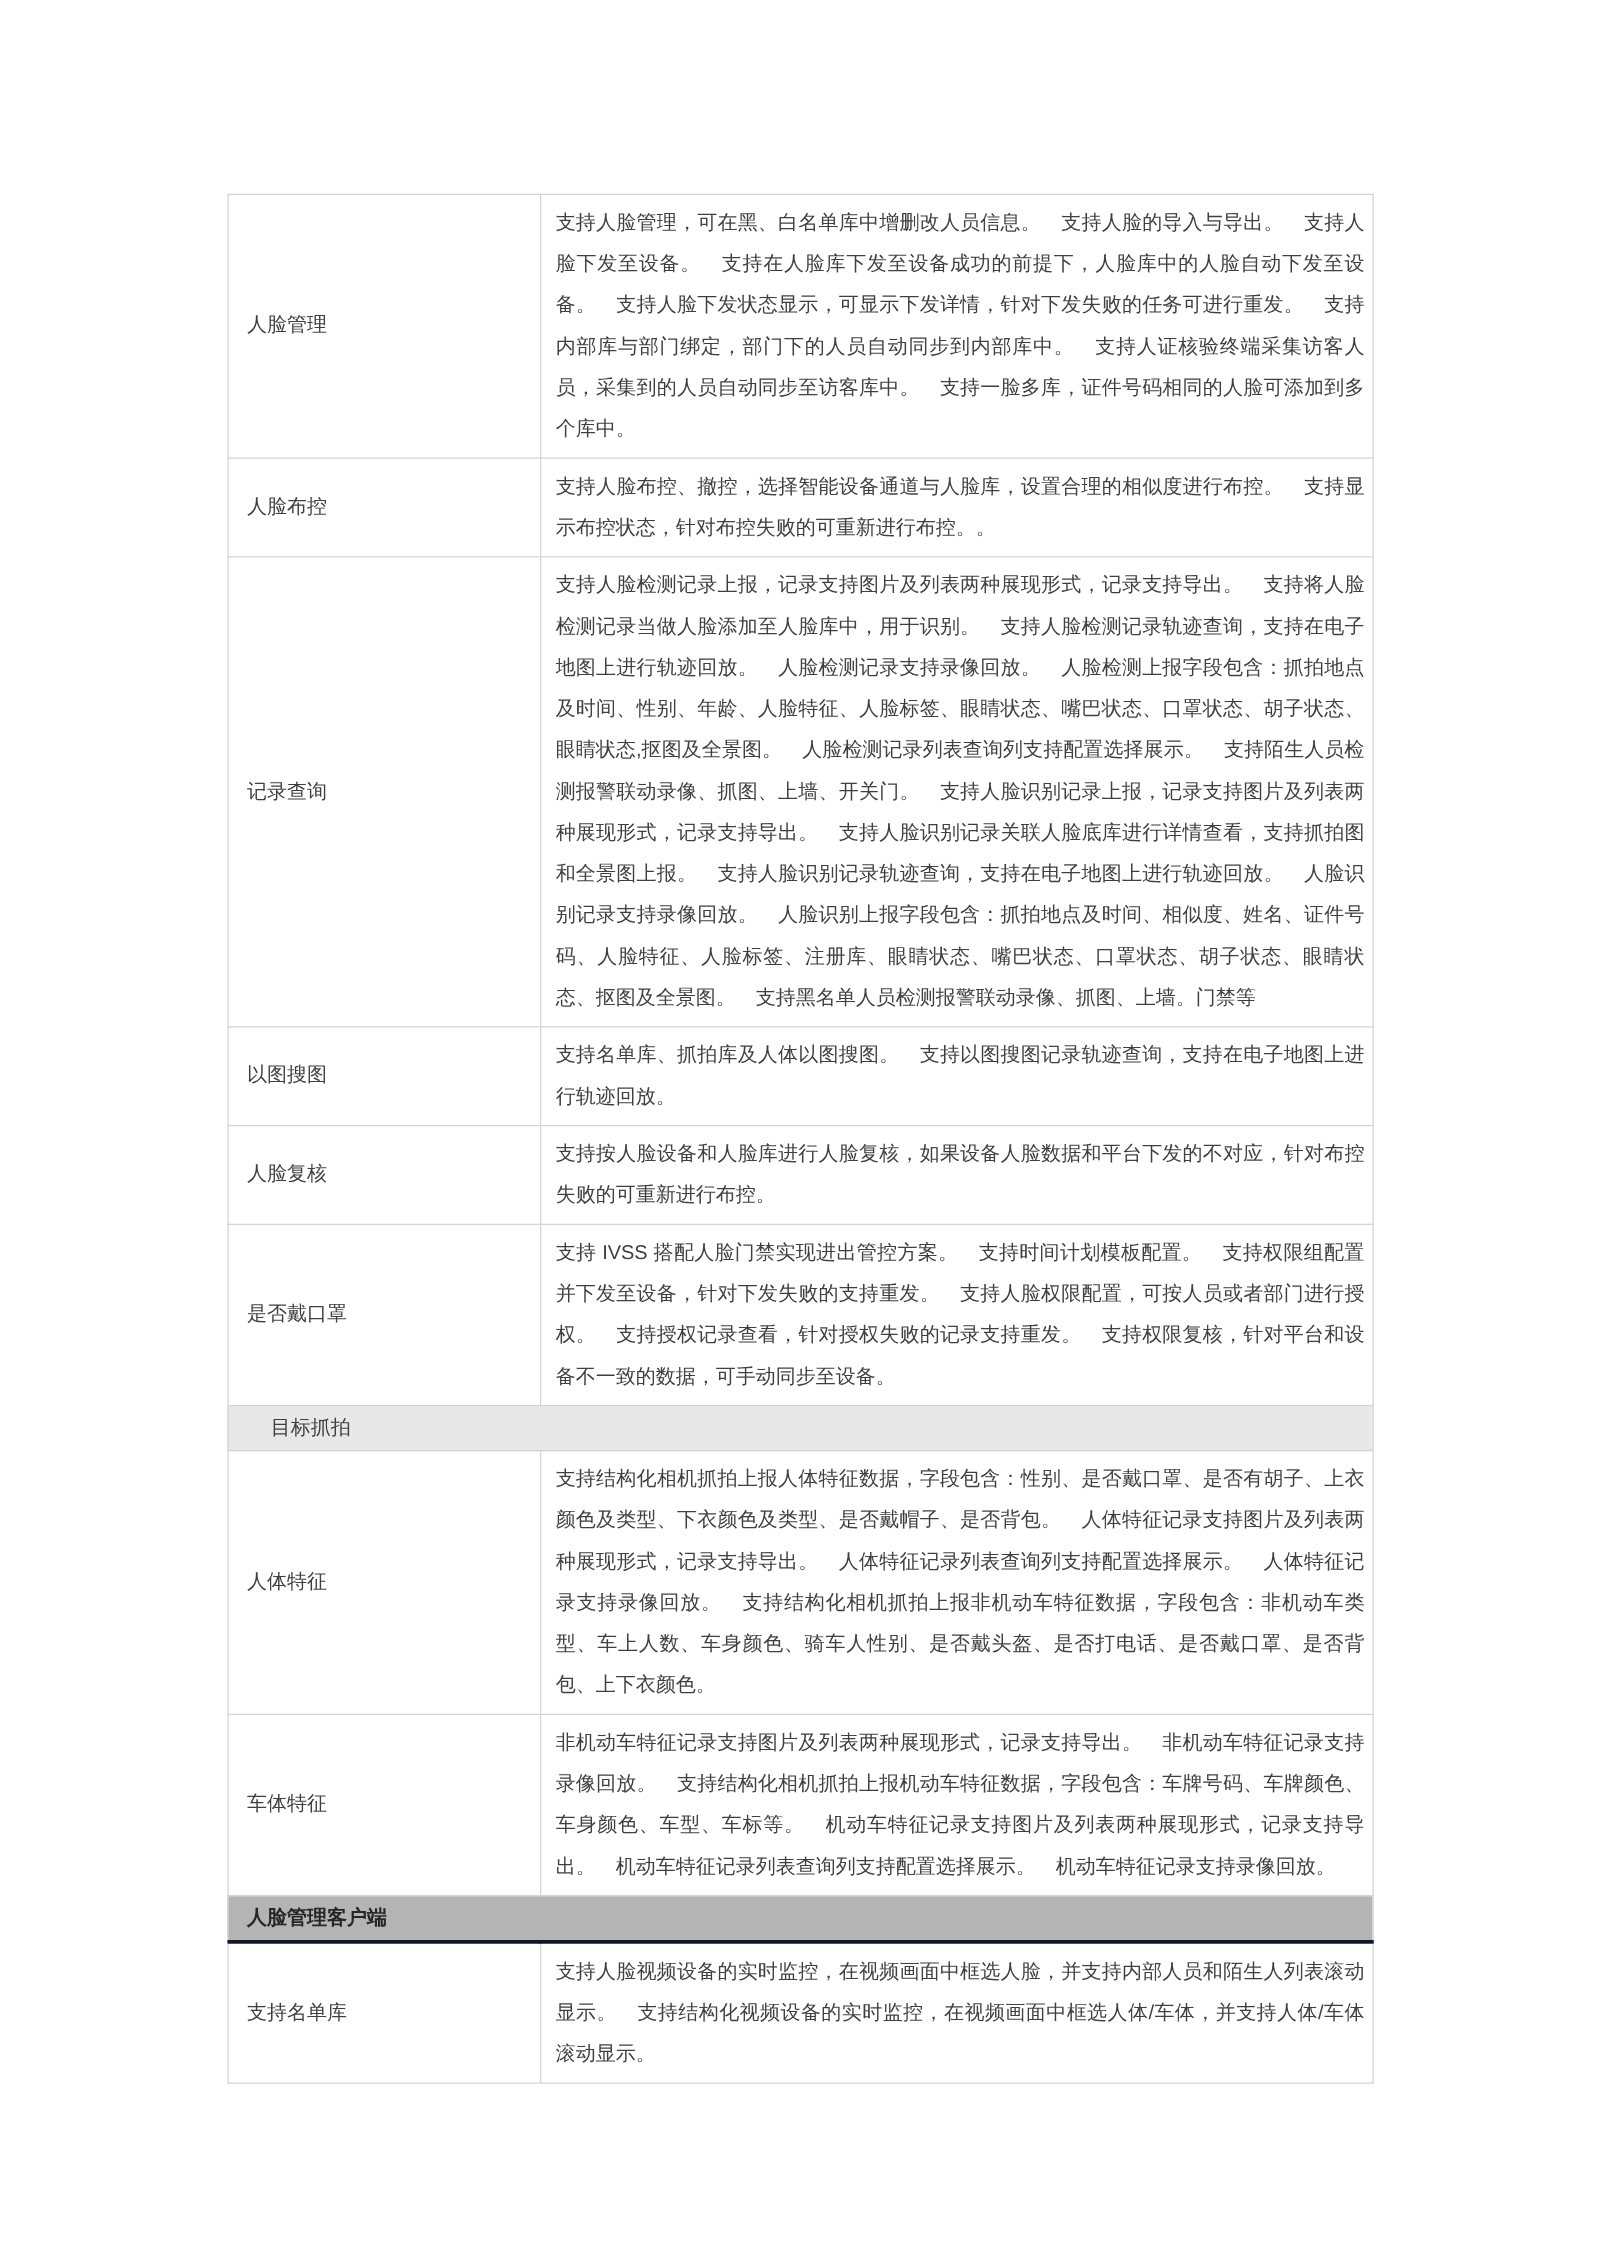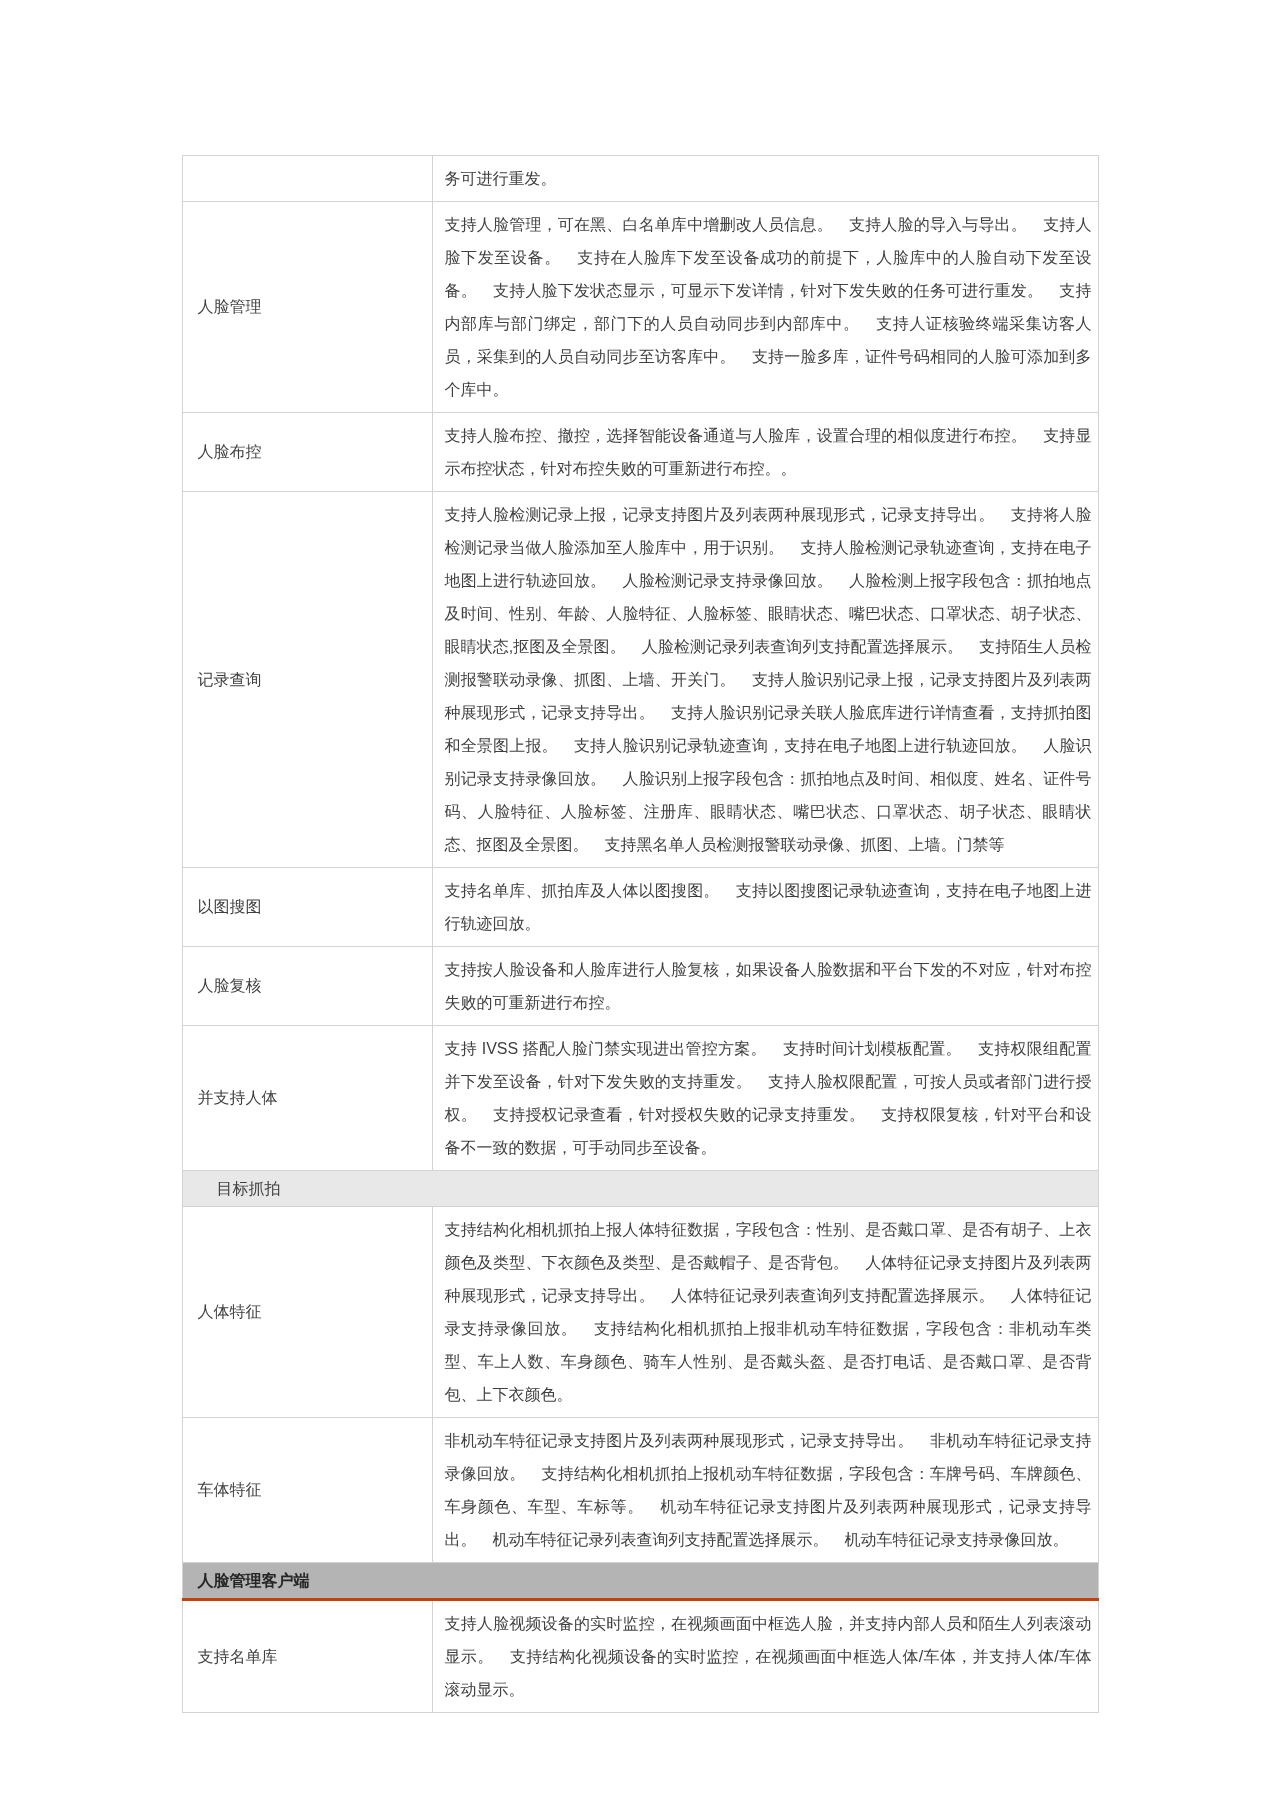--- a/index.html
+++ b/index.html
@@ -51,33 +51,29 @@
   }
   tr.section-light td {
     background: #e8e8e8;
     color: #3f3f3f;
     padding-left: 34px;
   }
   tr.section-dark td {
     background: #b4b4b4;
     color: #262626;
     font-weight: bold;
-    border-bottom: 3px solid #c2410c;
+    border-bottom: 3px solid #0f172a;
   }
 </style>
 </head>
 <body>
 
 <div class="page">
   <table class="doc-table">
     <tbody>
-      <tr class="first-row">
-        <td class="label-cell"></td>
-        <td class="desc-cell">务可进行重发。</td>
-      </tr>
       <tr>
         <td class="label-cell">人脸管理</td>
         <td class="desc-cell">支持人脸管理，可在黑、白名单库中增删改人员信息。　支持人脸的导入与导出。　支持人脸下发至设备。　支持在人脸库下发至设备成功的前提下，人脸库中的人脸自动下发至设备。　支持人脸下发状态显示，可显示下发详情，针对下发失败的任务可进行重发。　支持内部库与部门绑定，部门下的人员自动同步到内部库中。　支持人证核验终端采集访客人员，采集到的人员自动同步至访客库中。　支持一脸多库，证件号码相同的人脸可添加到多个库中。</td>
       </tr>
       <tr>
         <td class="label-cell">人脸布控</td>
         <td class="desc-cell">支持人脸布控、撤控，选择智能设备通道与人脸库，设置合理的相似度进行布控。　支持显示布控状态，针对布控失败的可重新进行布控。。</td>
       </tr>
       <tr>
         <td class="label-cell">记录查询</td>
@@ -85,21 +81,21 @@
       </tr>
       <tr>
         <td class="label-cell">以图搜图</td>
         <td class="desc-cell">支持名单库、抓拍库及人体以图搜图。　支持以图搜图记录轨迹查询，支持在电子地图上进行轨迹回放。</td>
       </tr>
       <tr>
         <td class="label-cell">人脸复核</td>
         <td class="desc-cell">支持按人脸设备和人脸库进行人脸复核，如果设备人脸数据和平台下发的不对应，针对布控失败的可重新进行布控。</td>
       </tr>
       <tr>
-        <td class="label-cell">并支持人体</td>
+        <td class="label-cell">是否戴口罩</td>
         <td class="desc-cell">支持 IVSS 搭配人脸门禁实现进出管控方案。　支持时间计划模板配置。　支持权限组配置并下发至设备，针对下发失败的支持重发。　支持人脸权限配置，可按人员或者部门进行授权。　支持授权记录查看，针对授权失败的记录支持重发。　支持权限复核，针对平台和设备不一致的数据，可手动同步至设备。</td>
       </tr>
       <tr class="section-row section-light">
         <td colspan="2">目标抓拍</td>
       </tr>
       <tr>
         <td class="label-cell">人体特征</td>
         <td class="desc-cell">支持结构化相机抓拍上报人体特征数据，字段包含：性别、是否戴口罩、是否有胡子、上衣颜色及类型、下衣颜色及类型、是否戴帽子、是否背包。　人体特征记录支持图片及列表两种展现形式，记录支持导出。　人体特征记录列表查询列支持配置选择展示。　人体特征记录支持录像回放。　支持结构化相机抓拍上报非机动车特征数据，字段包含：非机动车类型、车上人数、车身颜色、骑车人性别、是否戴头盔、是否打电话、是否戴口罩、是否背包、上下衣颜色。</td>
       </tr>
       <tr>

